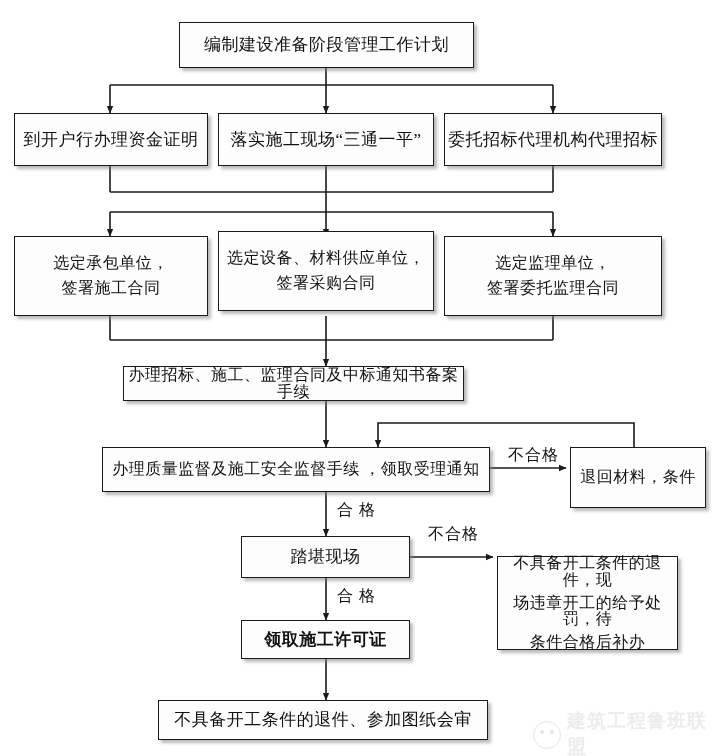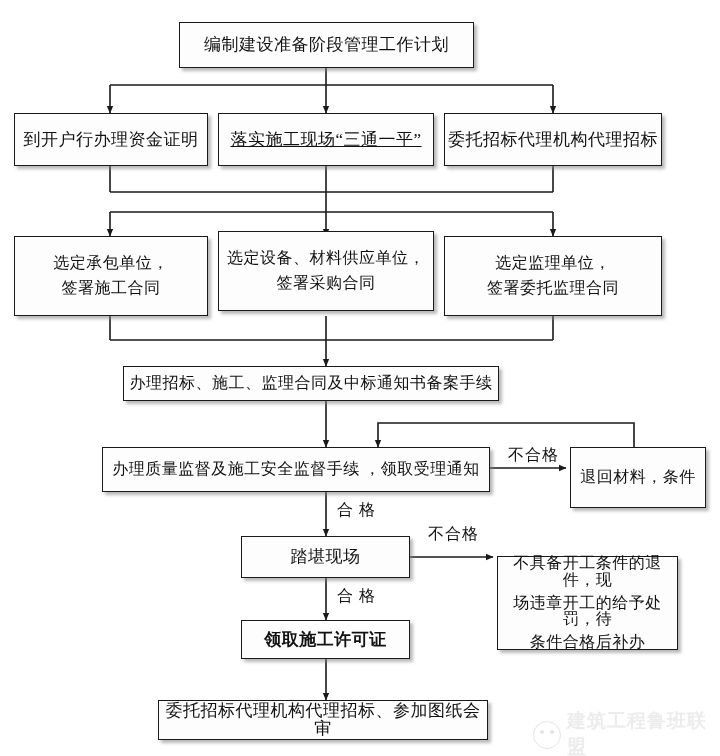--- a/index.html
+++ b/index.html
@@ -153,21 +153,21 @@
   </svg>
 
   <div class="node" style="left:179px; top:22px; width:295px; height:46px; font-size:17px;">
     <span class="ln">编制建设准备阶段管理工作计划</span>
   </div>
 
   <div class="node" style="left:14px; top:113px; width:194px; height:53px; font-size:17px;">
     <span class="ln">到开户行办理资金证明</span>
   </div>
 
-  <div class="node" style="left:218px; top:113px; width:216px; height:53px; font-size:17px;text-decoration:underline;">
+  <div class="node" style="left:218px; top:113px; width:216px; height:53px; font-size:17px;">
     <span class="ln">落实施工现场“三通一平”</span>
   </div>
 
   <div class="node" style="left:444px; top:113px; width:218px; height:53px; font-size:17px;">
     <span class="ln">委托招标代理机构代理招标</span>
   </div>
 
   <div class="node two" style="left:14px; top:236px; width:194px; height:80px; font-size:16px;">
     <span class="ln">选定承包单位，</span>
     <span class="ln">签署施工合同</span>
@@ -176,21 +176,21 @@
   <div class="node two" style="left:218px; top:231px; width:216px; height:80px; font-size:16px;">
     <span class="ln">选定设备、材料供应单位，</span>
     <span class="ln">签署采购合同</span>
   </div>
 
   <div class="node two" style="left:444px; top:236px; width:218px; height:80px; font-size:16px;">
     <span class="ln">选定监理单位，</span>
     <span class="ln">签署委托监理合同</span>
   </div>
 
-  <div class="node" style="left:123px; top:366px; width:376px; height:35px; font-size:16px;">
+  <div class="node" style="left:123px; top:366px; width:341px; height:35px; font-size:16px;">
     <span class="ln">办理招标、施工、监理合同及中标通知书备案手续</span>
   </div>
 
   <div class="node" style="left:102px; top:447px; width:388px; height:45px; font-size:16px;">
     <span class="ln">办理质量监督及施工安全监督手续 ，领取受理通知</span>
   </div>
 
   <div class="node two" style="left:570px; top:447px; width:136px; height:61px; font-size:16px;">
     <span class="ln">退回材料，条件</span>
   </div>
@@ -203,21 +203,21 @@
     <span class="ln">不具备开工条件的退件，现</span>
     <span class="ln">场违章开工的给予处罚，待</span>
     <span class="ln">条件合格后补办</span>
   </div>
 
   <div class="node" style="left:241px; top:620px; width:169px; height:39px; font-size:17px;font-weight:bold;">
     <span class="ln">领取施工许可证</span>
   </div>
 
   <div class="node" style="left:158px; top:700px; width:330px; height:40px; font-size:17px;">
-    <span class="ln">委托招标代理机构代理招标、参加图纸会审</span>
+    <span class="ln">不具备开工条件的退件、参加图纸会审</span>
   </div>
 
   <div class="edge-label" style="left:508px; top:445px; font-size:16px;">不合格</div>
 
   <div class="edge-label" style="left:337px; top:500px; font-size:16px;">合 格</div>
 
   <div class="edge-label" style="left:428px; top:524px; font-size:16px;">不合格</div>
 
   <div class="edge-label" style="left:337px; top:586px; font-size:16px;">合 格</div>
 

